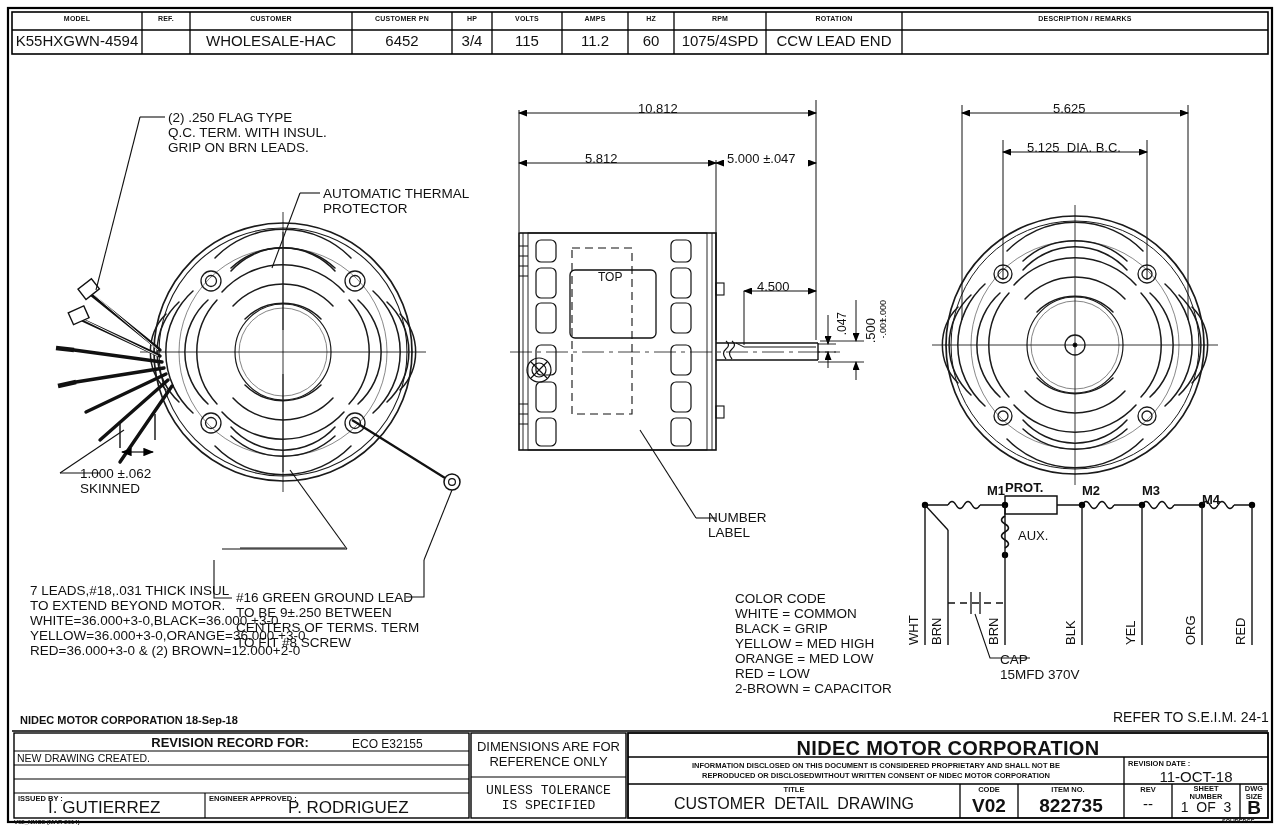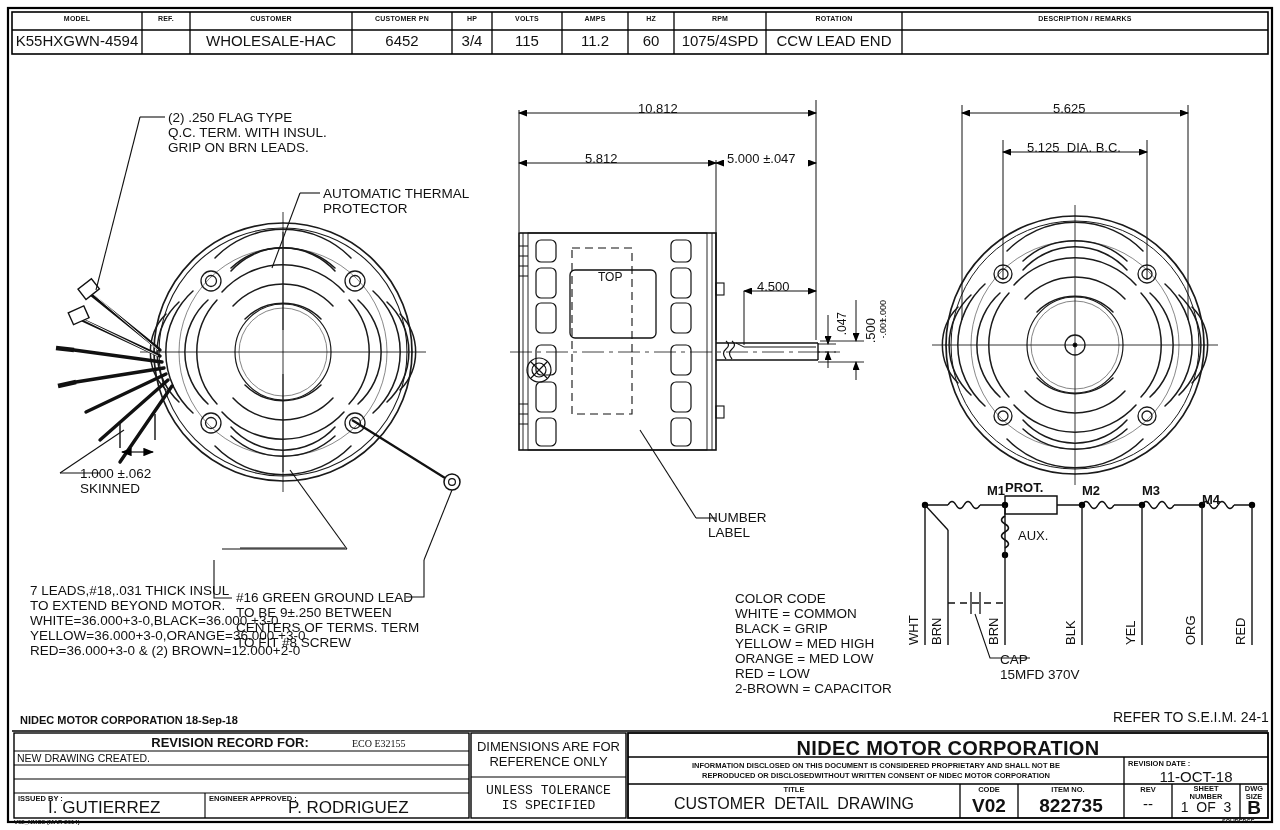--- a/index.html
+++ b/index.html
@@ -479,21 +479,21 @@
   <div class="txt sch vert" style="left:1139px;top:645px;transform:rotate(-90deg) translate(0,-100%);transform-origin:0 0;">YEL</div>
   <div class="txt sch vert" style="left:1199px;top:645px;transform:rotate(-90deg) translate(0,-100%);transform-origin:0 0;">ORG</div>
   <div class="txt sch vert" style="left:1249px;top:645px;transform:rotate(-90deg) translate(0,-100%);transform-origin:0 0;">RED</div>
 
   <div class="txt" style="left:1113px;top:710px;font-size:14px;">REFER TO S.E.I.M. 24-1</div>
   <div class="txt b" style="left:20px;top:714px;font-size:11px;">NIDEC MOTOR CORPORATION 18-Sep-18</div>
   <div class="txt b" style="left:14px;top:819px;font-size:6px;">V02_NMC8 (MAR-2014)</div>
   <div class="txt b" style="left:1222px;top:818px;font-size:5.5px;">SOLIDEDGE</div>
 
   <div class="txt tb-m b ctr" style="left:110px;top:736px;width:240px;">REVISION RECORD FOR:</div>
-  <div class="txt" style="left:352px;top:738px;font-size:10px;font-family:Liberation Serif, serif;">ECO E32155</div>
+  <div class="txt" style="left:352px;top:738px;font-size:12px;">ECO E32155</div>
   <div class="txt" style="left:17px;top:753px;font-size:10.5px;">NEW DRAWING CREATED.</div>
   <div class="txt" style="left:17px;top:767px;font-size:10.5px;"></div>
   <div class="txt" style="left:17px;top:781px;font-size:10.5px;"></div>
 
   <div class="txt tb-s" style="left:18px;top:795px;">ISSUED BY :</div>
   <div class="txt" style="left:48px;top:798px;font-size:17px;">I. GUTIERREZ</div>
   <div class="txt tb-s" style="left:209px;top:795px;">ENGINEER APPROVED :</div>
   <div class="txt" style="left:288px;top:798px;font-size:17px;">P. RODRIGUEZ</div>
 
   <div class="txt tb-m ctr" style="left:473px;top:740px;width:151px;">DIMENSIONS ARE FOR

